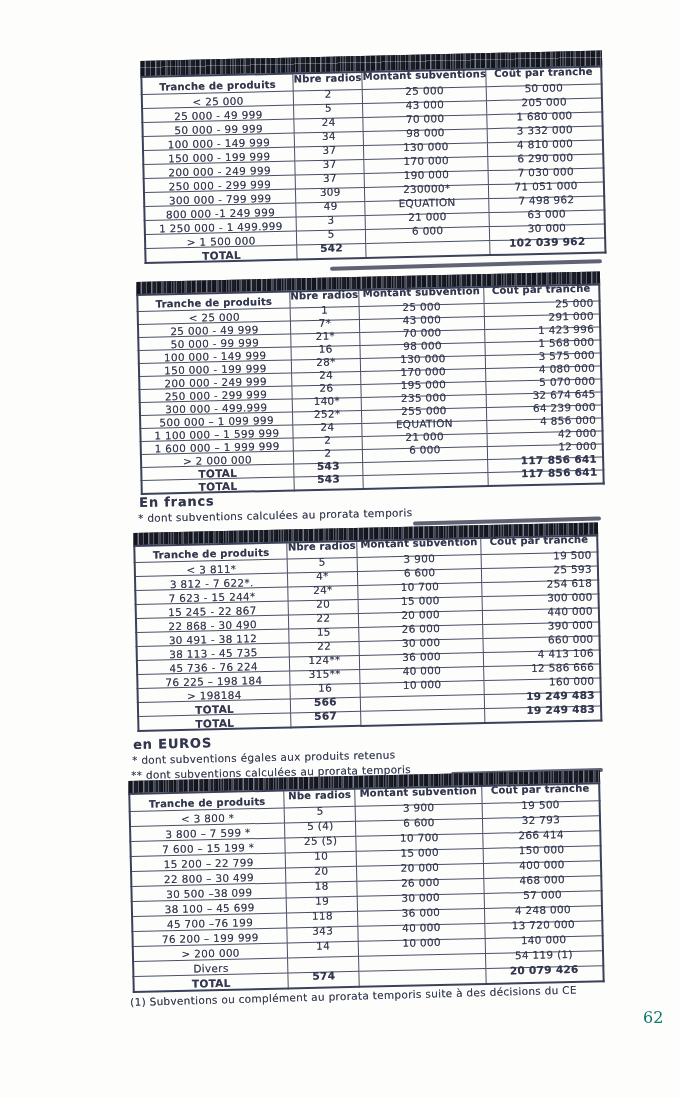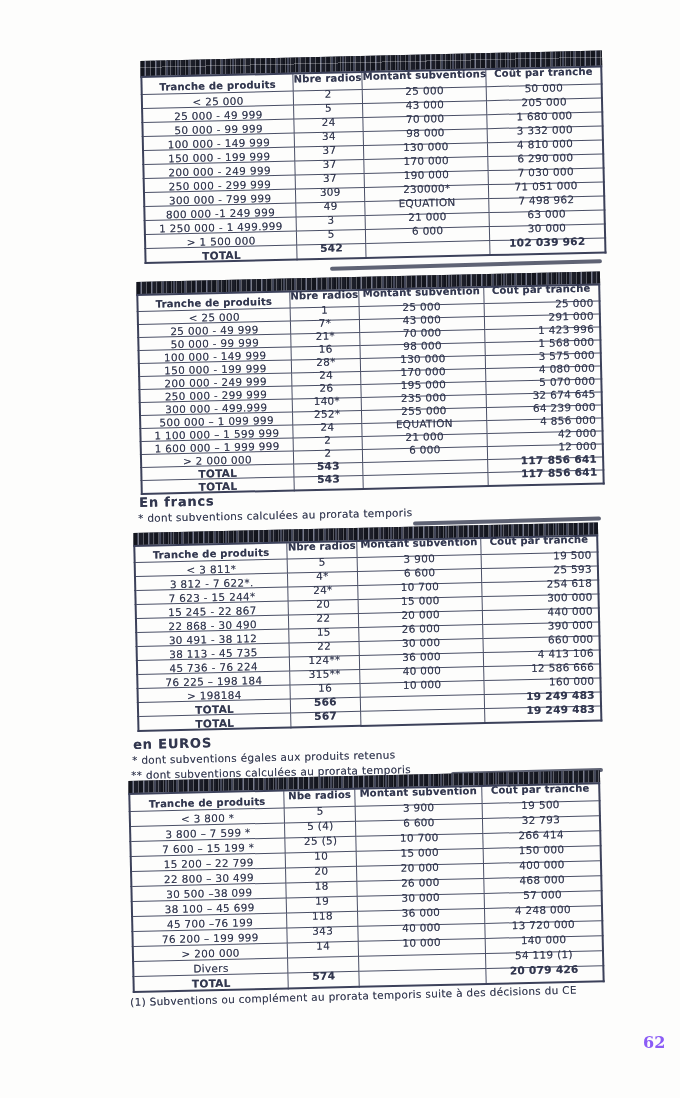--- a/index.html
+++ b/index.html
@@ -71,23 +71,23 @@
   .hd{font-weight:bold;font-size:13px;letter-spacing:.8px;text-shadow:0 0 .5px rgba(50,55,79,.6);}
   .note{font-size:10.5px;letter-spacing:.3px;text-shadow:0 0 .4px rgba(50,55,79,.5);}
   #hFrancs{left:139px;top:495px;}
   #nFrancs{left:138px;top:512px;}
   #hEuros{left:133px;top:737px;}
   #nEuros1{left:132px;top:754px;}
   #nEuros2{left:131px;top:769px;}
   #footnote{left:130px;top:996px;transform:rotate(-1.6deg);}
 
   .pagenum{
-    position:absolute;left:643px;top:1033px;
+    position:absolute;left:643px;top:1008px;
     font-family:"DejaVu Serif","Liberation Serif",serif;
-    font-size:16px;color:#8b5cf6;font-weight:bold;
+    font-size:16px;color:#0f766e;
   }
 </style>
 </head>
 <body>
 
 <div class="page">
 
   <section class="tb" id="b1">
     <div class="band"></div>
     <table>

